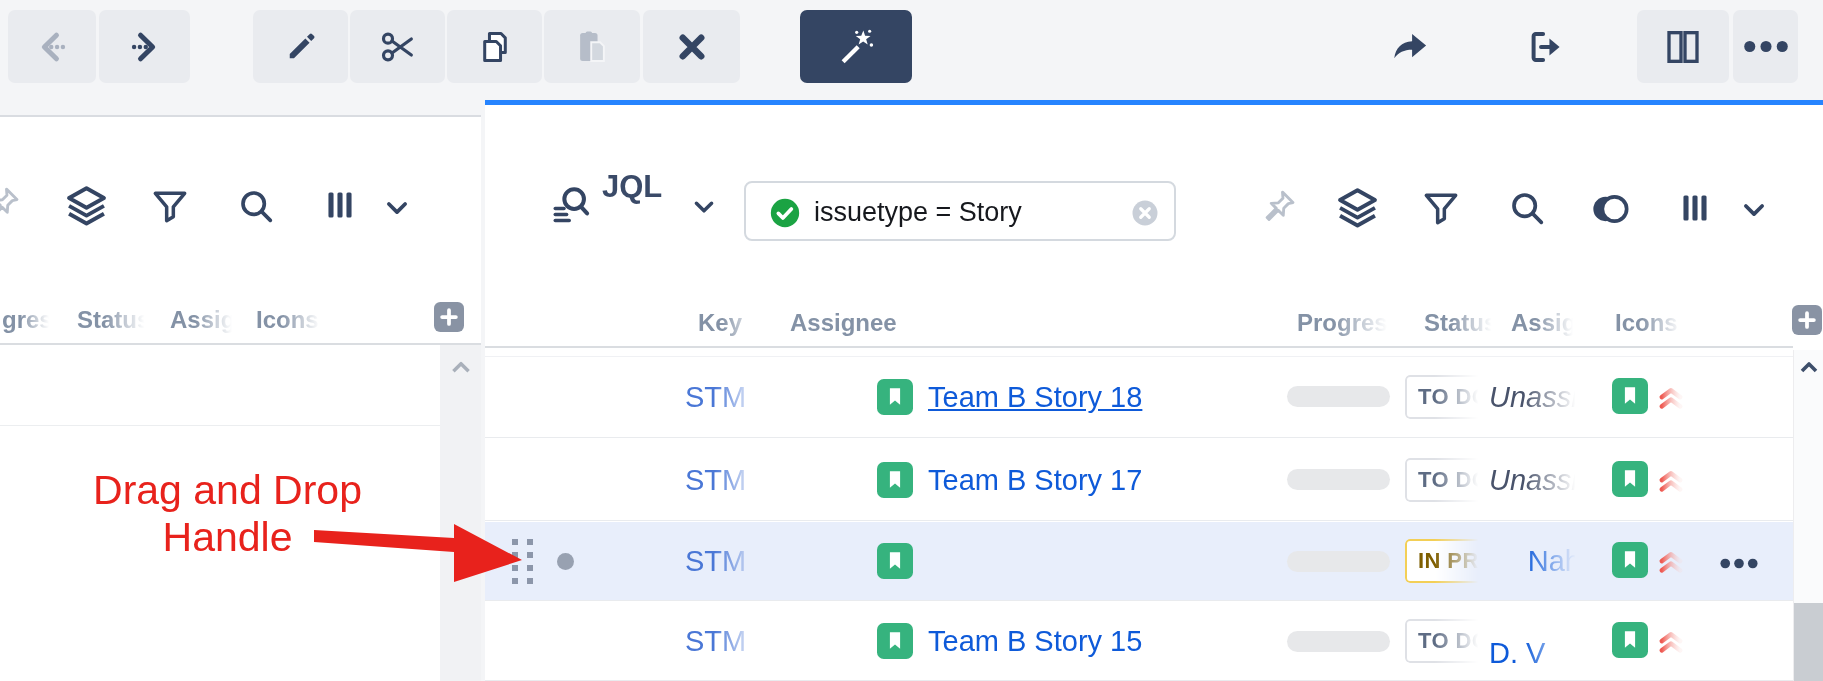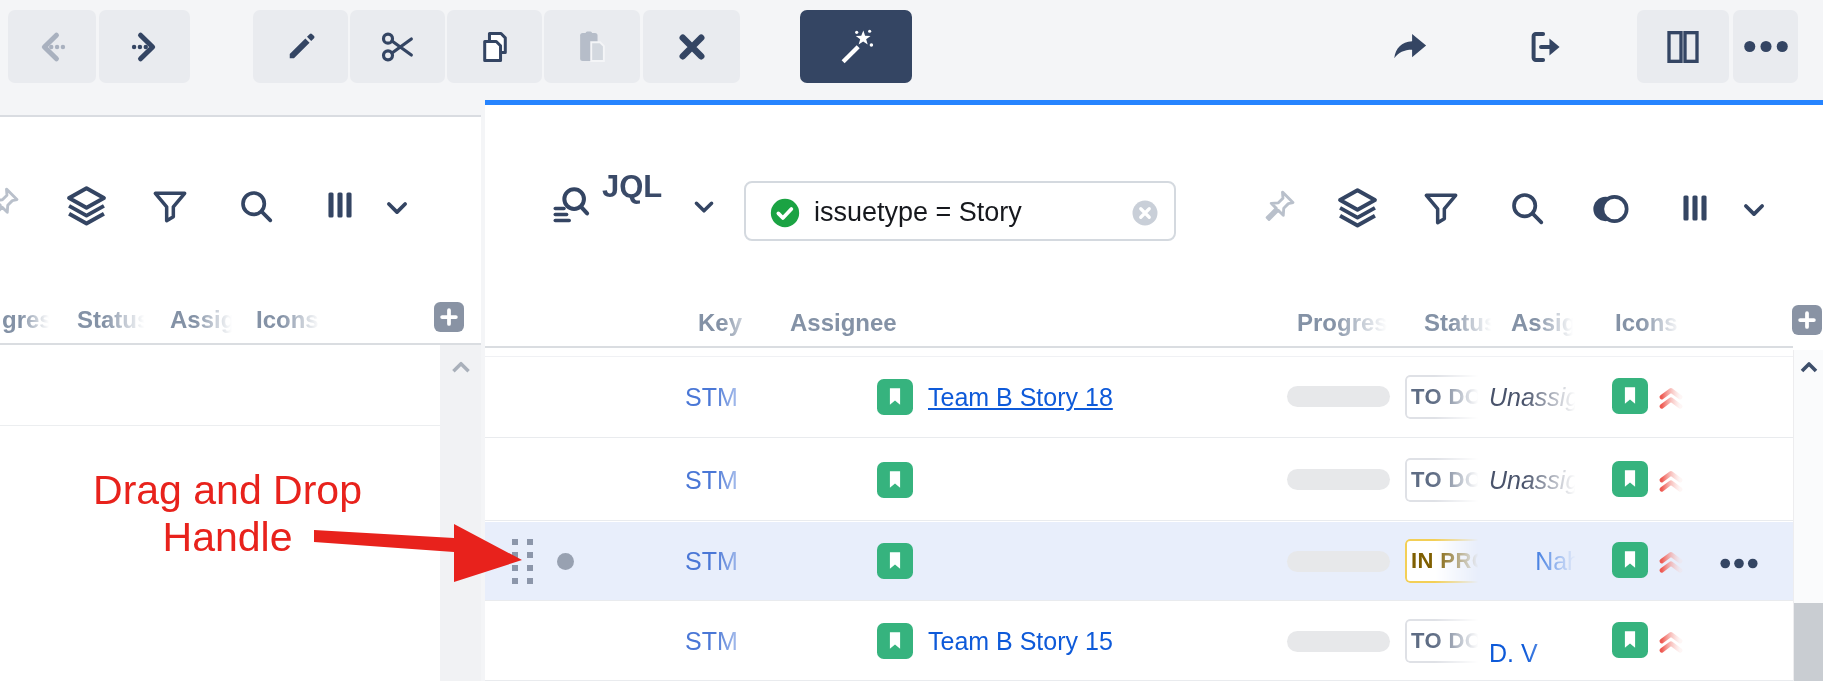--- a/index.html
+++ b/index.html
@@ -29,29 +29,29 @@
   .add-col{position:absolute;cursor:pointer;}
 
   
   .l-scroll{position:absolute;left:440px;top:228px;width:41px;height:338px;background:#f1f2f4;}
   .r-scroll{position:absolute;left:1308px;top:245px;width:30px;height:336px;background:#fafbfc;border-left:1px solid #ededef;box-sizing:border-box;}
   .r-thumb{position:absolute;left:1309px;top:498px;width:29px;height:83px;background:#c9cdd2;}
 
   
   .row{position:absolute;left:0;width:1308px;border-bottom:1px solid #e9ebee;box-sizing:border-box;background:#fff;}
   .row.selected{background:#e8eefb;}
-  .cell{position:absolute;white-space:nowrap;overflow:hidden;font-size:25px;line-height:34px;}
+  .cell{position:absolute;white-space:nowrap;overflow:hidden;font-size:29px;line-height:34px;}
   .key-link{color:#4a77d6;cursor:pointer;}
   .sum-link{color:#0e5ad9;cursor:pointer;}
   .assignee{color:#0e5ad9;cursor:pointer;}
   .assignee.unassigned{color:#49536b;font-style:italic;}
   .progress{position:absolute;height:21px;width:103px;background:#e7e8ea;border-radius:11px;overflow:hidden;}
   .progress-fill{height:100%;background:#6b9f51;border-radius:11px;width:0%;}
   .loz{position:absolute;box-sizing:border-box;height:44px;width:78px;border:2px solid #dfe1e6;border-radius:5px;
-       background:#fff;color:#5e6c84;font-weight:bold;font-size:22px;line-height:40px;padding-left:4px;
+       background:#fff;color:#5e6c84;font-weight:bold;font-size:22px;line-height:40px;padding-left:11px;
        letter-spacing:.4px;white-space:nowrap;overflow:hidden;}
   .loz.inprog{border-color:#f3cf56;color:#7f5f01;}
   .drag-handle{position:absolute;display:grid;grid-template-columns:6px 6px;grid-auto-rows:6px;
                column-gap:9px;row-gap:7px;cursor:grab;}
   .drag-handle span{background:#8c96aa;}
   .marker-dot{position:absolute;width:17px;height:17px;border-radius:50%;background:#98a1b1;}
 
   
   .jql-label{position:absolute;font-size:31px;font-weight:600;color:#3a4a68;cursor:pointer;}
   .jql-input{position:absolute;border:2px solid #d4d9df;border-radius:8px;background:#fff;box-sizing:border-box;}
@@ -386,20 +386,21 @@
     </div>
 
     <div class="row" style="top:334px;height:82px;">
       <span class="cell key-link fadeR" style="left:200px;top:24px;width:78px;">STM</span>
       <span style="position:absolute;left:392px;top:23px;">
         <svg viewBox="0 0 24 24" width="36" height="36">
             <rect width="24" height="24" rx="4.5" fill="#36b37e"></rect>
             <path d="M8.6 6.2h6.8v11l-3.4-2.8-3.4 2.8z" fill="#fff"></path>
           </svg>
       </span>
+      <span class="cell sum-link" style="left:443px;top:24px;width:340px;">Team B Story 17</span>
       <span class="progress" style="left:802px;top:30px;"><span class="progress-fill" style="width: 0%;"></span></span>
       <span class="loz fadeR" style="left:920px;top:19px;">TO DO</span>
       <span class="cell assignee unassigned fadeR" style="left:1004px;top:24px;width:92px;">Unassigned</span>
       <span style="position:absolute;left:1127px;top:22px;">
         <svg viewBox="0 0 24 24" width="36" height="36">
             <rect width="24" height="24" rx="4.5" fill="#36b37e"></rect>
             <path d="M8.6 6.2h6.8v11l-3.4-2.8-3.4 2.8z" fill="#fff"></path>
           </svg>
       </span>
       <span style="position:absolute;left:1169px;top:23px;">

